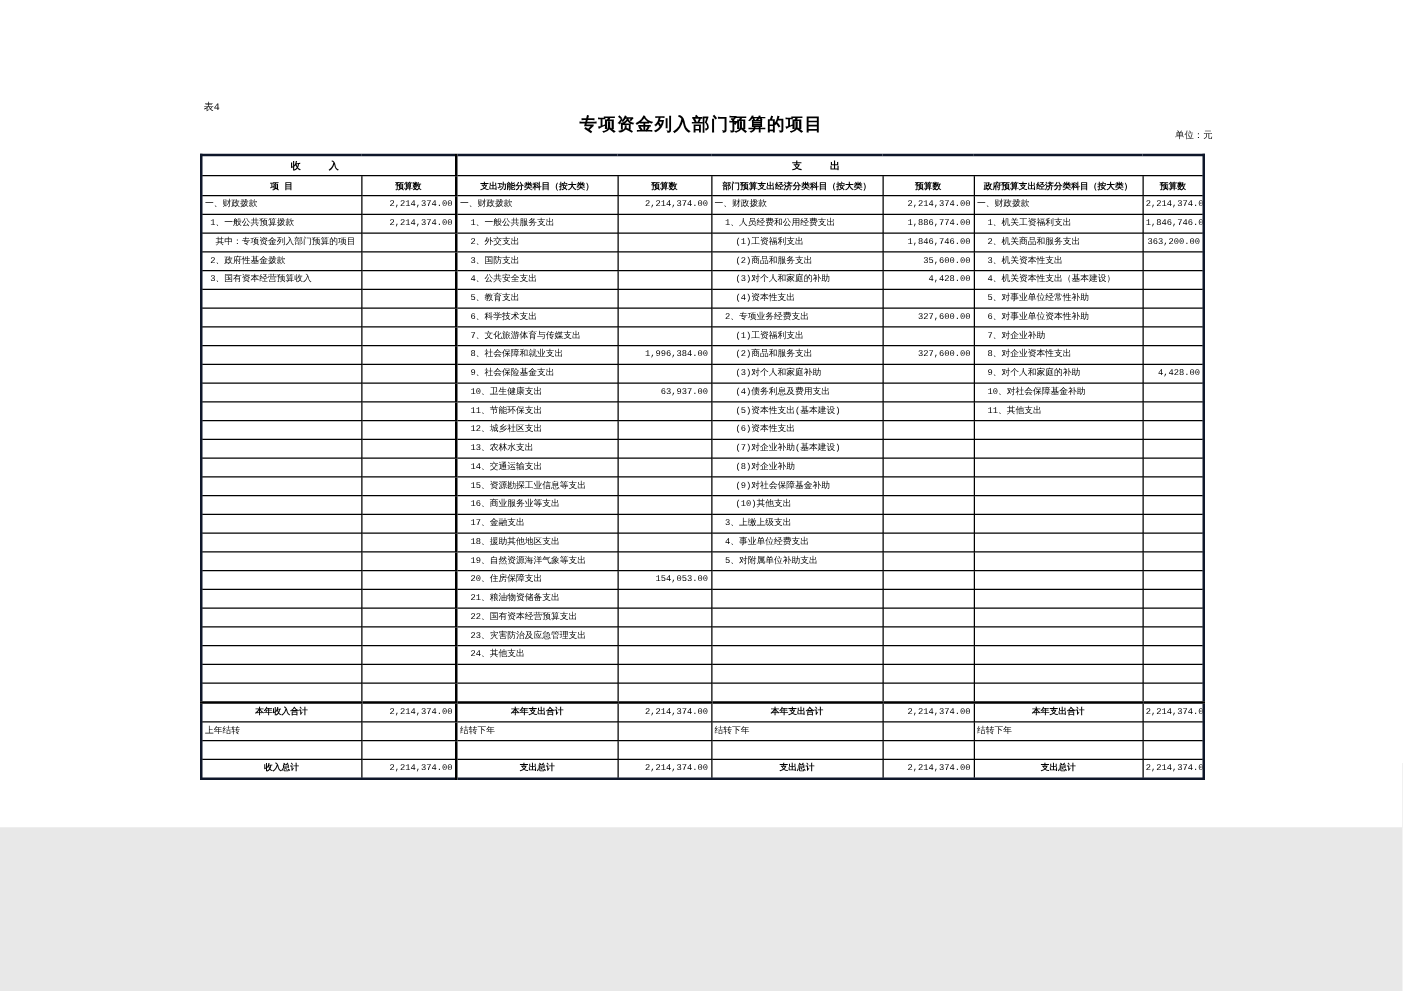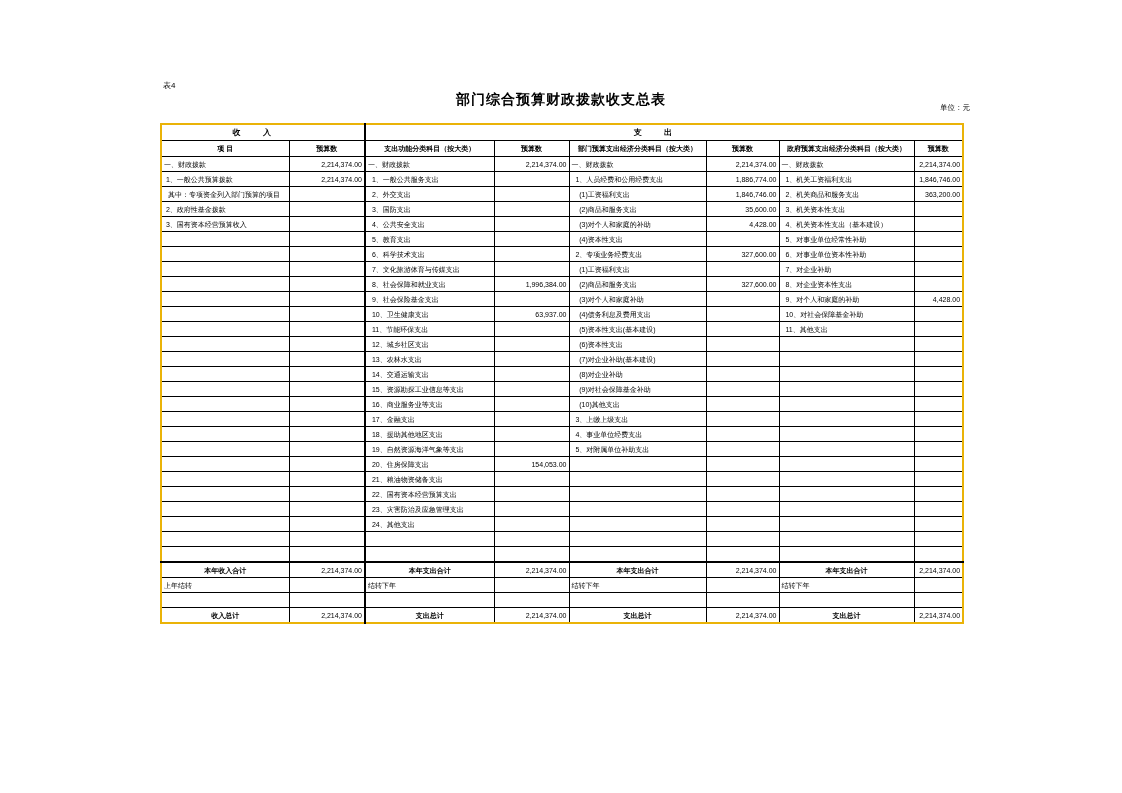--- a/index.html
+++ b/index.html
@@ -1,20 +1,20 @@
 <!DOCTYPE html>
 <html><head>
 <meta charset="utf-8">
 <style>
   html,body{margin:0;padding:0;background:#e8e8e8;}
   .page{
     position:relative;
-    width:1122px;height:793px;
+    width:1122px;height:662px;
     background:#ffffff;
-    font-family:Liberation Sans, sans-serif;
+    font-family:Liberation Mono, monospace;
     color:#000;
     overflow:hidden;
   }
   .table-tag{
     position:absolute;left:163px;top:80px;
     font-size:8px;
   }
   .doc-title{
     position:absolute;left:0;top:91px;width:1122px;
     text-align:center;font-size:14px;font-weight:bold;
@@ -22,21 +22,21 @@
   }
   .unit-label{
     position:absolute;right:152px;top:103px;
     font-size:7.5px;
   }
   table.budget{
     position:absolute;left:160px;top:123px;
     width:802px;
     border-collapse:collapse;
     table-layout:fixed;
-    border:2px solid #eab308;
+    border:2px solid #0f172a;
   }
   table.budget th, table.budget td{
     border:1px solid #000;
     overflow:hidden;
     padding:0 2px;
     vertical-align:middle;
   }
   thead th{
     font-size:7px;font-weight:bold;text-align:center;
     height:15px;white-space:nowrap;
@@ -52,21 +52,21 @@
   tr.row-subtotal td.lbl, tr.row-total td.lbl{
     text-align:center;font-weight:bold;white-space:normal;
   }
   tr.row-carryover td.lbl{text-align:left;font-weight:normal;}
 </style>
 </head>
 <body>
 
 <div class="page">
   <div class="table-tag">表4</div>
-  <div class="doc-title">部门综合预算财政拨款收支总表</div>
+  <div class="doc-title">专项资金列入部门预算的项目</div>
   <div class="unit-label">单位：元</div>
 
   <table class="budget">
     <colgroup>
       <col style="width:128px">
         <col style="width:76px">
       <col style="width:129px">
         <col style="width:75px">
       <col style="width:137px">
         <col style="width:73px">

